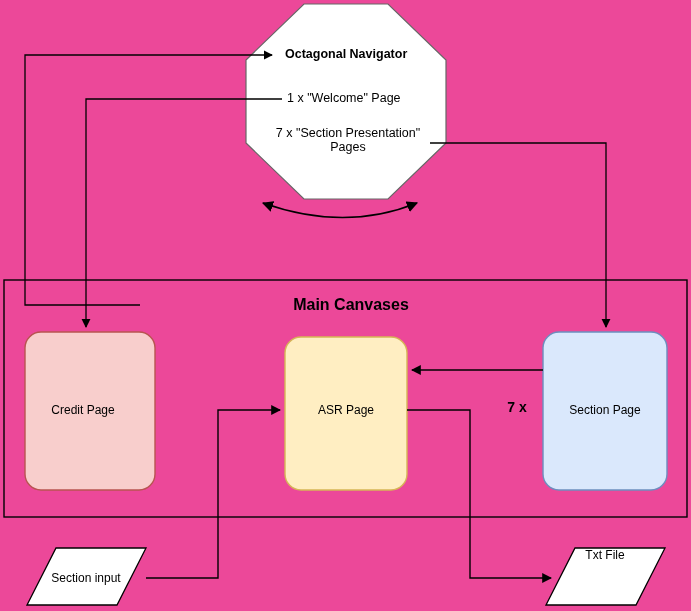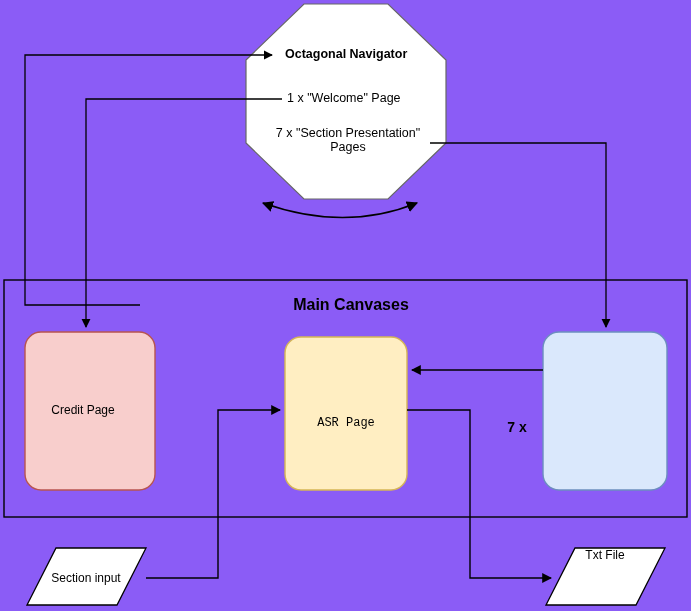--- a/index.html
+++ b/index.html
@@ -7,21 +7,21 @@
     padding: 0;
     background: #ffffff;
   }
   body {
     font-family: "Liberation Sans", sans-serif;
   }
   #canvas {
     position: relative;
     width: 691px;
     height: 611px;
-    background: #8b5cf6;
+    background: #ec4899;
     overflow: hidden;
   }
   #diagram-svg {
     position: absolute;
     left: 0;
     top: 0;
     width: 691px;
     height: 611px;
   }
   .node-label {
@@ -64,32 +64,31 @@
     font-weight: bold;
     font-size: 16px;
   }
   .lbl-credit {
     left: 25px;
     top: 403px;
     width: 116px;
   }
   .lbl-asr {
     left: 285px;
-    top: 416px;
+    top: 403px;
     width: 122px;
-    font-family: Liberation Mono, monospace;
   }
   .lbl-section-page {
     left: 540px;
     top: 403px;
     width: 130px;
   }
   .lbl-sevenx {
     left: 492px;
-    top: 420px;
+    top: 400px;
     width: 50px;
     font-weight: bold;
     font-size: 14px;
   }
   .lbl-visitor {
     left: 27px;
     top: 571px;
     width: 118px;
   }
   .lbl-txt {
@@ -148,20 +147,21 @@
 
   <div class="node-label lbl-sections">7 x "Section Presentation"
 Pages</div>
 
   <div class="node-label lbl-main-canvases">Main Canvases</div>
 
   <div class="node-label lbl-credit">Credit Page</div>
 
   <div class="node-label lbl-asr">ASR Page</div>
 
+  <div class="node-label lbl-section-page">Section Page</div>
 
   <div class="node-label lbl-sevenx">7 x</div>
 
   <div class="node-label lbl-visitor">Section input</div>
 
   <div class="node-label lbl-txt">Txt File</div>
 
 </div>
 
 </body></html>

